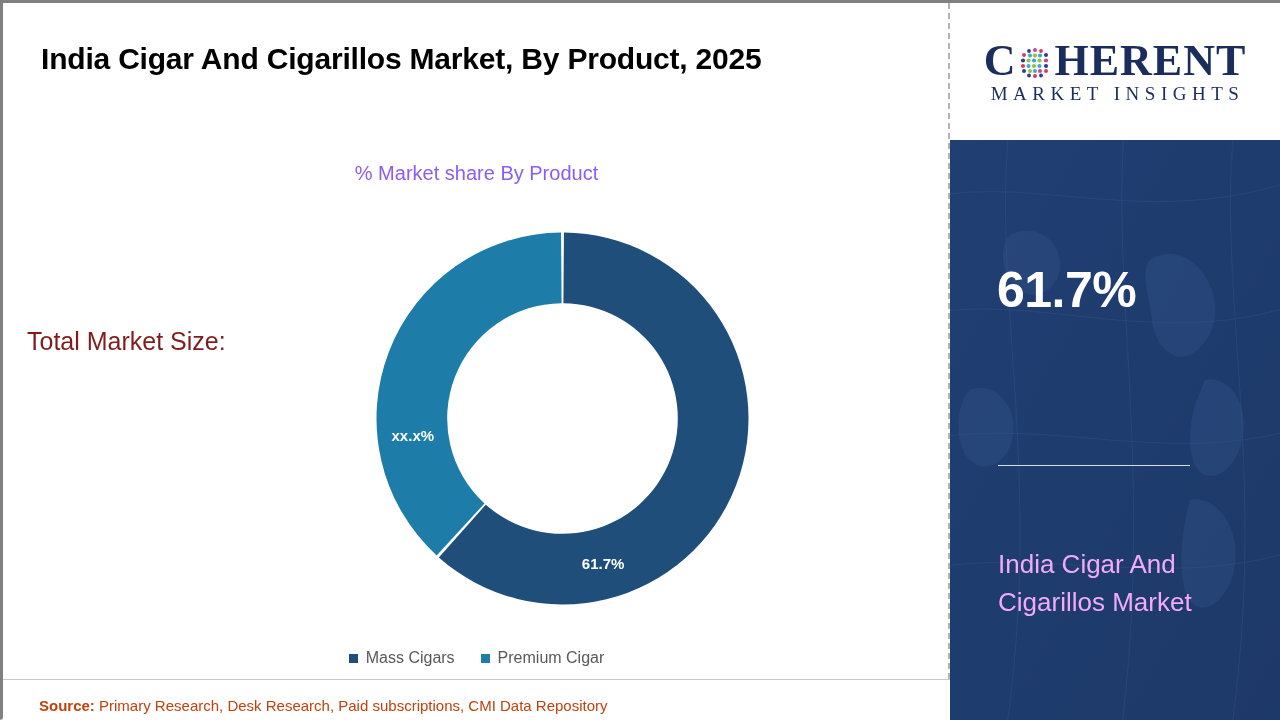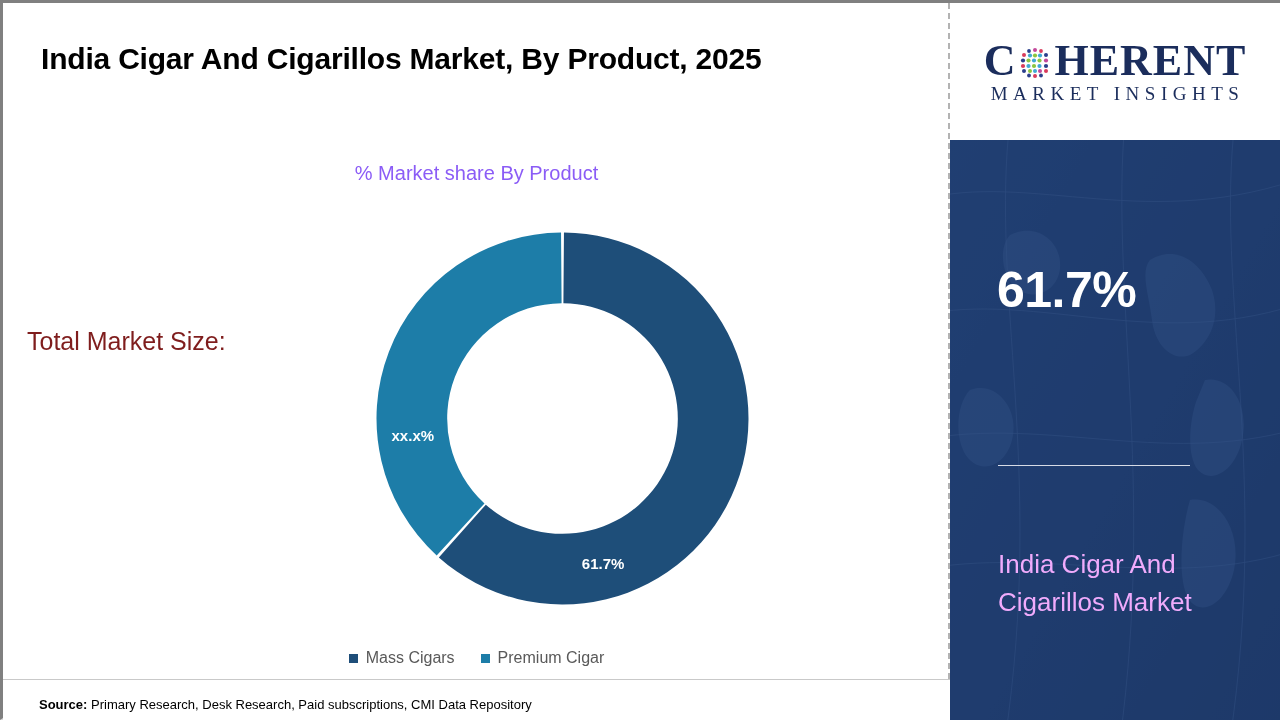--- a/index.html
+++ b/index.html
@@ -73,21 +73,21 @@
   .legend-swatch{ width:9px; height:9px; display:inline-block; }
   .legend-text{ font-size:16px; color:#595959; font-weight:400; }
 
   
   #source-rule{
     position:absolute; left:0; top:676px; width:947px;
     height:1px; background:#c9c9c9;
   }
   #source-line{
     position:absolute; left:36px; top:694px;
-    font-size:13px; color:#000000; white-space:nowrap;
+    font-size:15px; color:#c2410c; white-space:nowrap;
   }
   #source-line b{ font-weight:bold; }
 
   
   #right-col{
     position:absolute; left:947px; top:0;
     width:330px; height:717px;
   }
   #logo-box{
     position:absolute; left:0; top:0;

